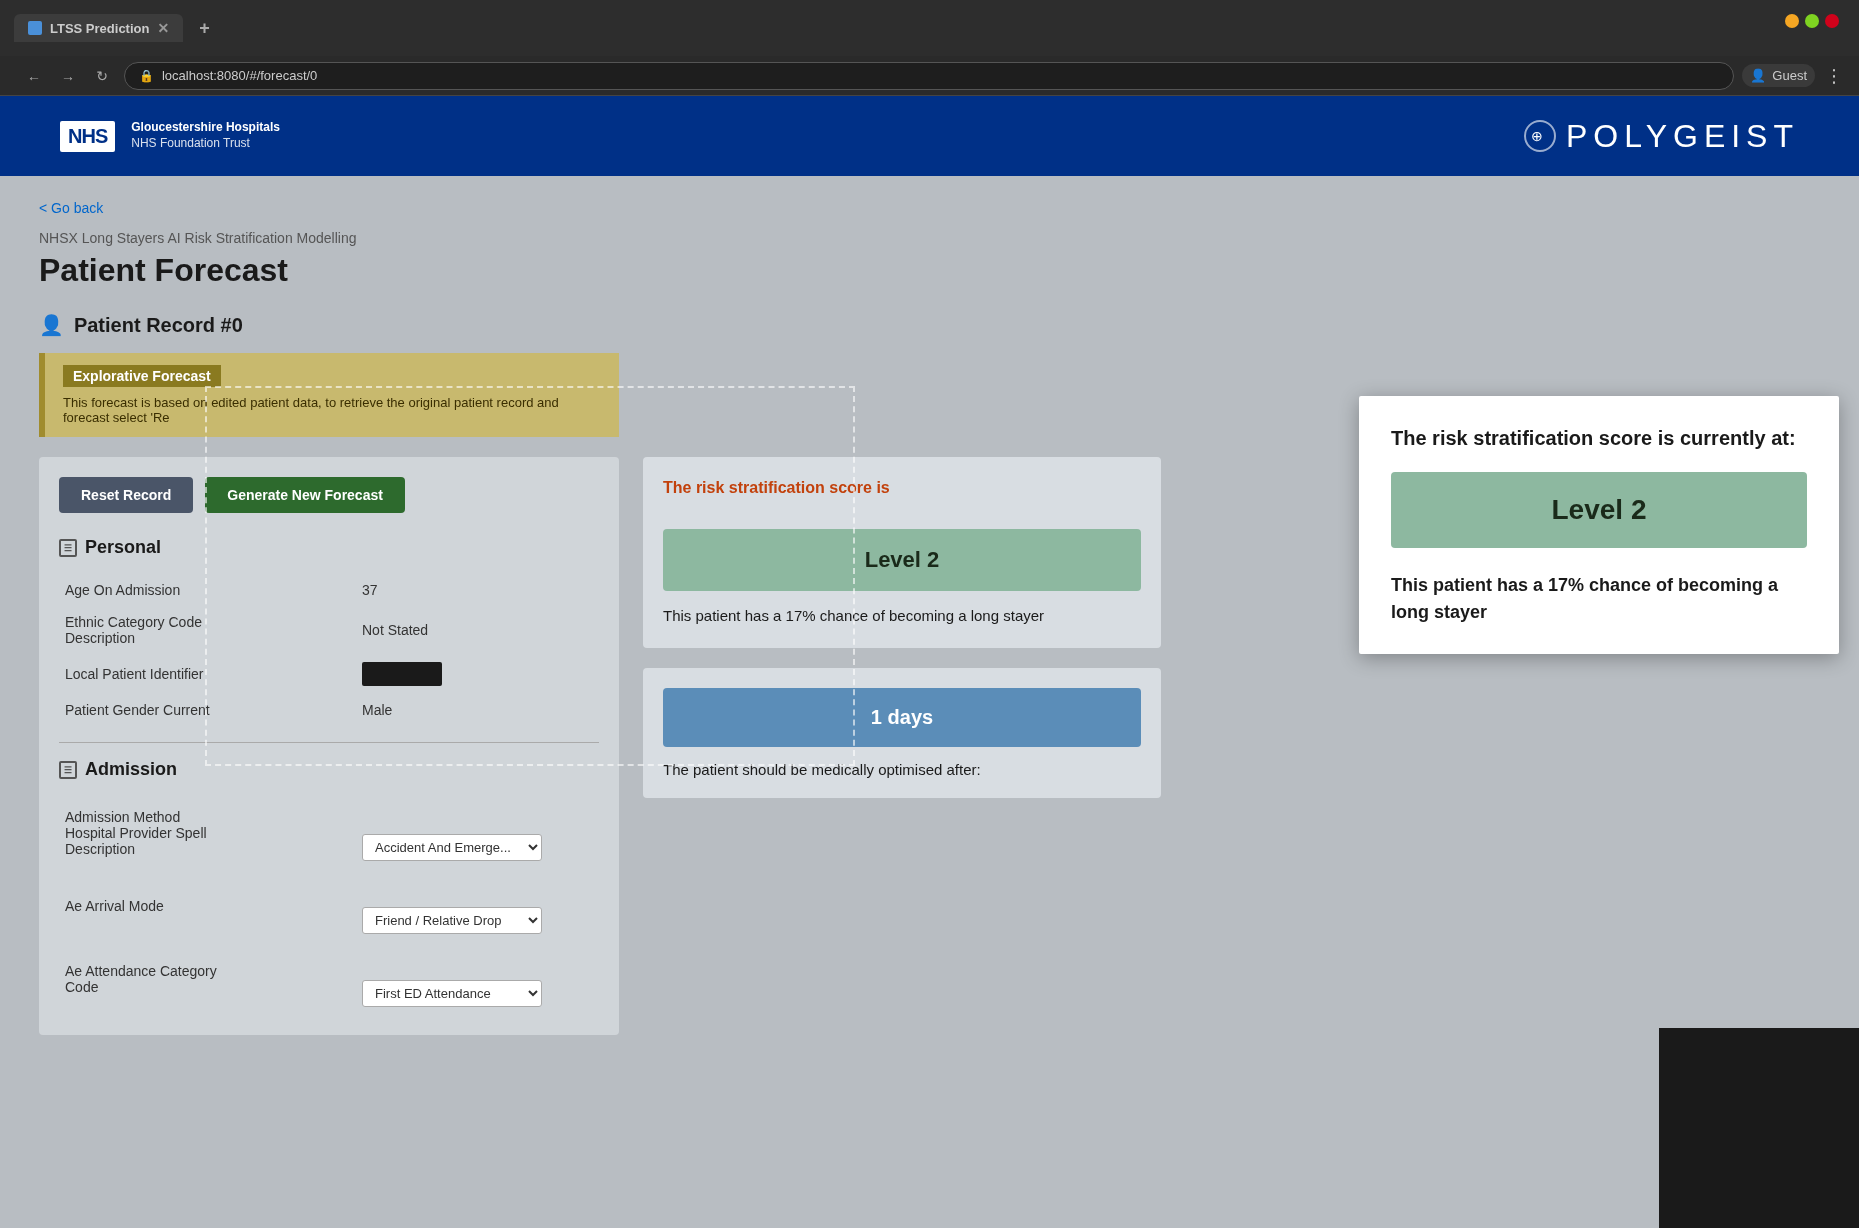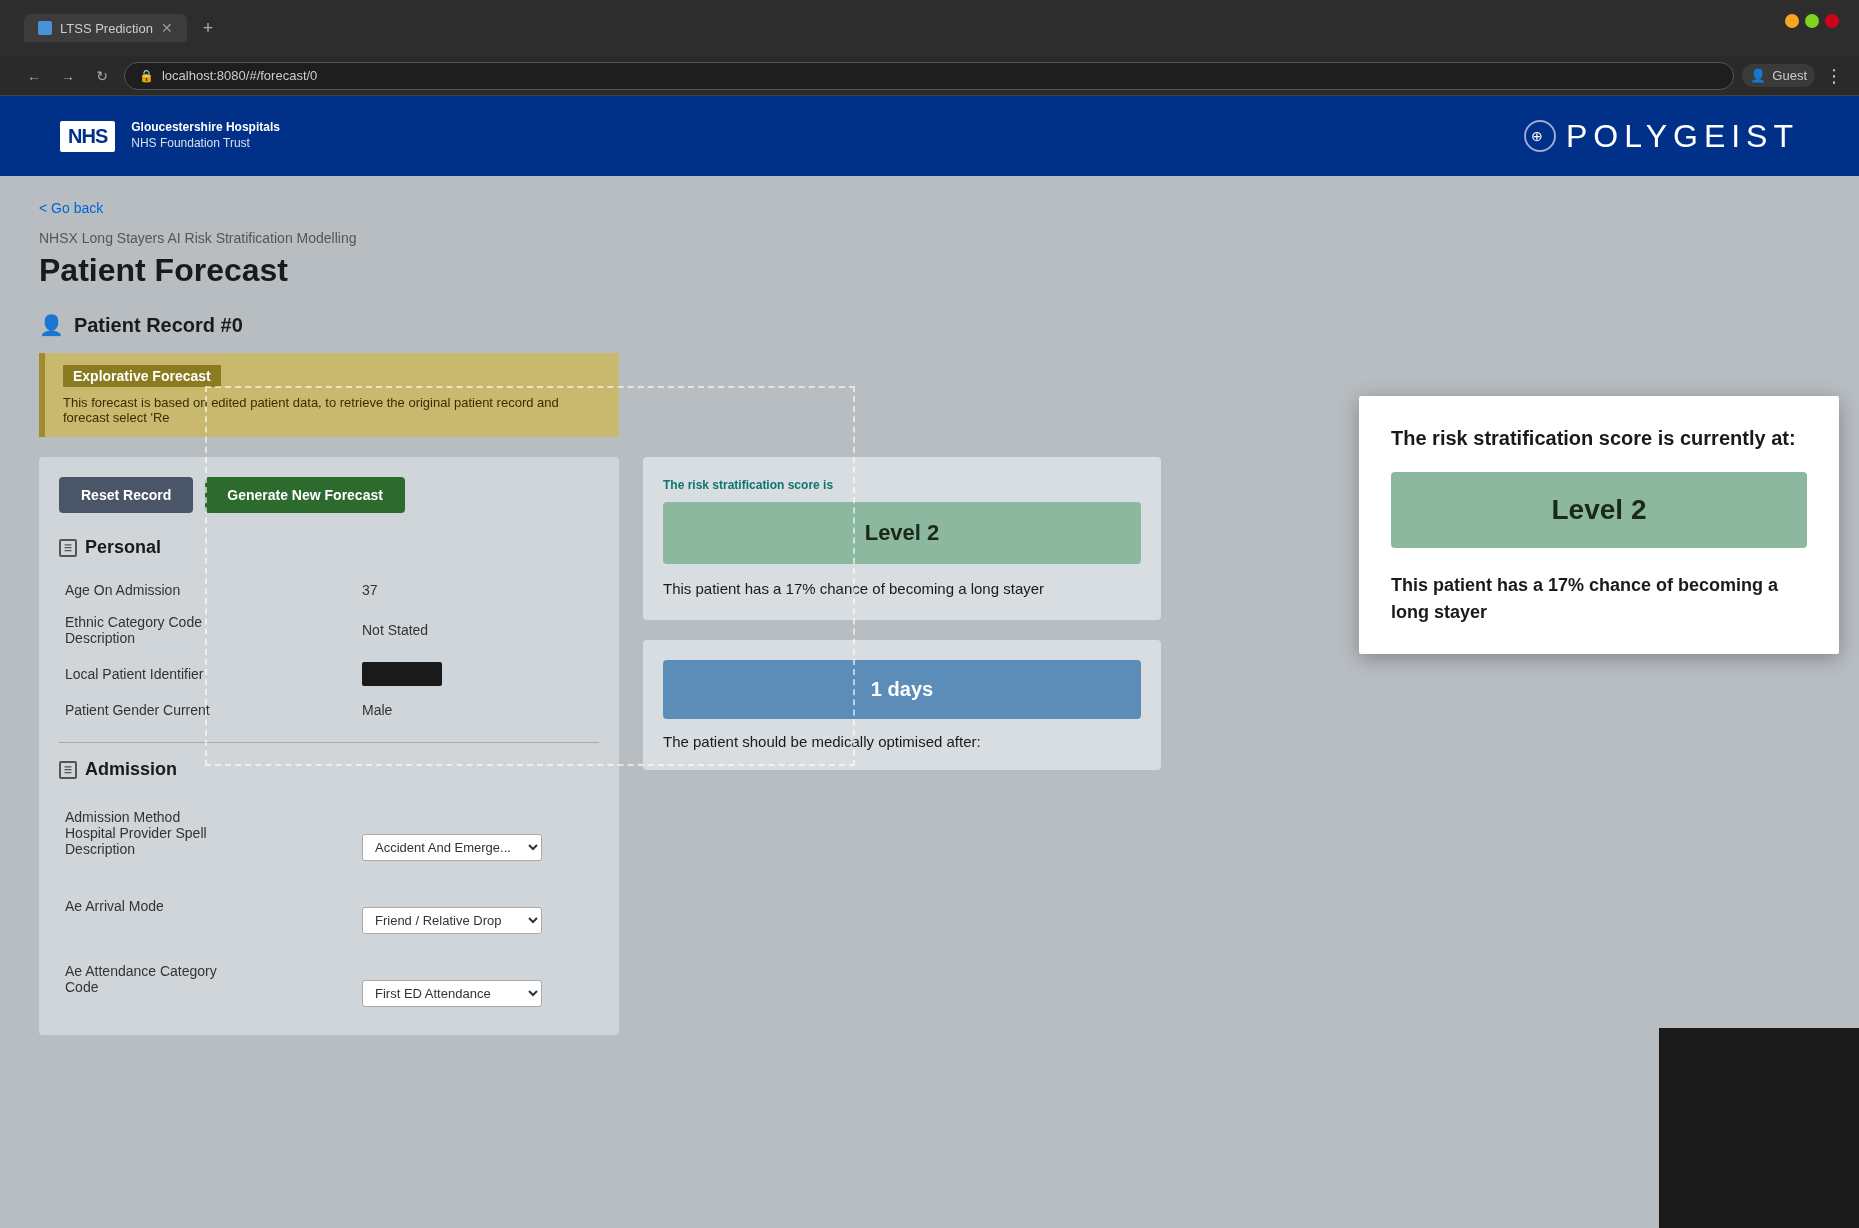--- a/index.html
+++ b/index.html
@@ -10,22 +10,23 @@
       width: 1859px;
       overflow-x: hidden;
     }
 
     
     .browser-chrome {
       background: #2d2d2d;
       height: 56px;
       display: flex;
       align-items: center;
-      padding: 0 24px;
+      padding: 0 14px;
       gap: 8px;
+      font-weight: bold;
     }
     .browser-tab {
       background: #3c3c3c;
       border-radius: 6px 6px 0 0;
       padding: 6px 14px;
       display: flex;
       align-items: center;
       gap: 8px;
       color: #ccc;
       font-size: 13px;
@@ -352,24 +353,24 @@
       flex-direction: column;
       gap: 20px;
     }
 
     .forecast-card {
       background: #d8dde2;
       border-radius: 4px;
       padding: 20px;
     }
     .forecast-card-title {
-      font-size: 12px;
-      font-weight: bold;
-      color: #0f766e;
-      margin-bottom: 8px;
+      font-size: 16px;
+      font-weight: bold;
+      color: #c2410c;
+      margin-bottom: 30px;
       line-height: 1.4;
     }
     .level-badge {
       background: #8db8a0;
       border-radius: 4px;
       text-align: center;
       padding: 18px;
       font-size: 22px;
       font-weight: bold;
       color: #1a2a1a;

